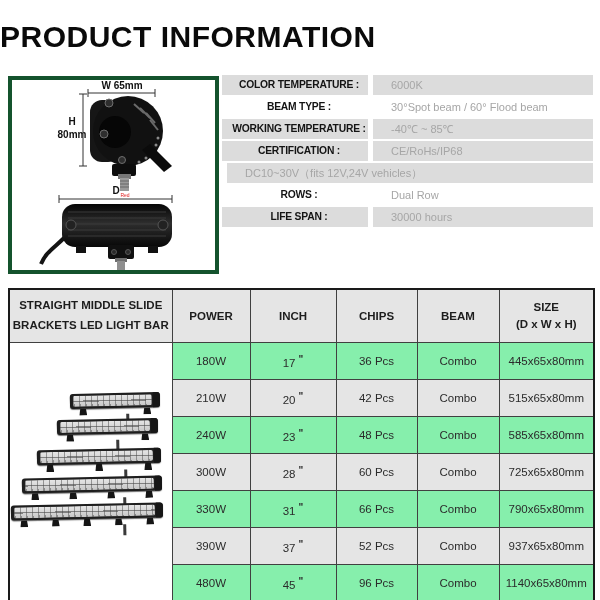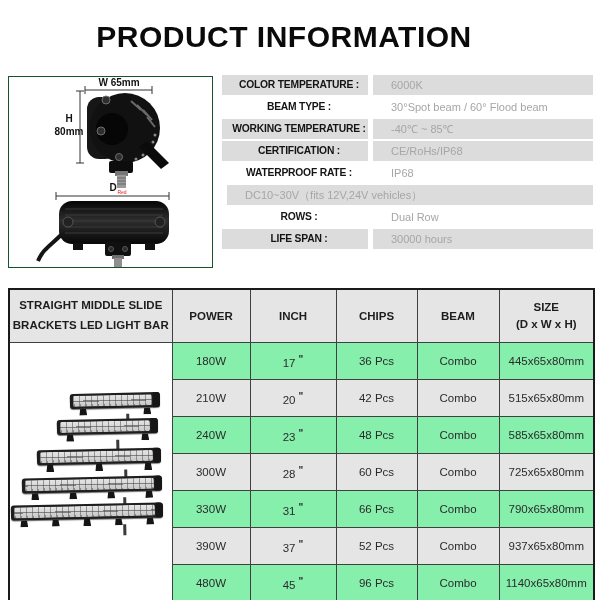--- a/index.html
+++ b/index.html
@@ -1,25 +1,25 @@
 <!DOCTYPE html>
 <html><head>
 <meta charset="utf-8">
 <style>
   html,body{margin:0;padding:0;background:#fff;}
   .page{position:relative;width:600px;height:600px;background:#fff;overflow:hidden;
         font-family:"Liberation Sans",sans-serif;color:#111;}
 
   
-  .title{position:absolute;top:20px;left:0;width:568px;text-align:center;
+  .title{position:absolute;top:20px;left:0;width:568px;
          font-size:30px;font-weight:800;letter-spacing:.5px;color:#0a0a0a;}
 
   
   .diagram-panel{position:absolute;left:8px;top:76px;width:203px;height:190px;
-                 border:1px solid #14532d;background:#fff;}
+                 border:4px solid #14532d;background:#fff;}
   .dim-text{font-size:10px;font-weight:bold;fill:#111;font-family:"Liberation Sans",sans-serif;}
   .red-text{font-size:5px;fill:#e02020;font-family:"Liberation Sans",sans-serif;}
 
   
   .spec-table{position:absolute;left:222px;top:75px;width:371px;}
   .spec-row{display:flex;height:20px;margin-bottom:2px;}
   .spec-label{width:146px;padding-left:8px;box-sizing:border-box;font-weight:bold;
               font-size:10.3px;letter-spacing:-.2px;line-height:20px;color:#141414;
               white-space:nowrap;text-align:center;}
   .spec-value{flex:1;margin-left:5px;padding-left:18px;box-sizing:border-box;
@@ -159,24 +159,20 @@
       <div class="spec-label">BEAM TYPE :</div>
       <div class="spec-value">30°Spot beam / 60° Flood beam</div>
     </div>
     <div class="spec-row g">
       <div class="spec-label">WORKING TEMPERATURE :</div>
       <div class="spec-value">-40℃ ~ 85℃</div>
     </div>
     <div class="spec-row g">
       <div class="spec-label">CERTIFICATION :</div>
       <div class="spec-value">CE/RoHs/IP68</div>
-    </div>
-    <div class="spec-row">
-      <div class="spec-label">WATERPROOF RATE :</div>
-      <div class="spec-value">IP68</div>
     </div>
     <div class="spec-row g">
       <div class="spec-value">DC10~30V（fits 12V,24V vehicles）</div>
     </div>
     <div class="spec-row">
       <div class="spec-label">ROWS :</div>
       <div class="spec-value">Dual Row</div>
     </div>
     <div class="spec-row g">
       <div class="spec-label">LIFE SPAN :</div>

